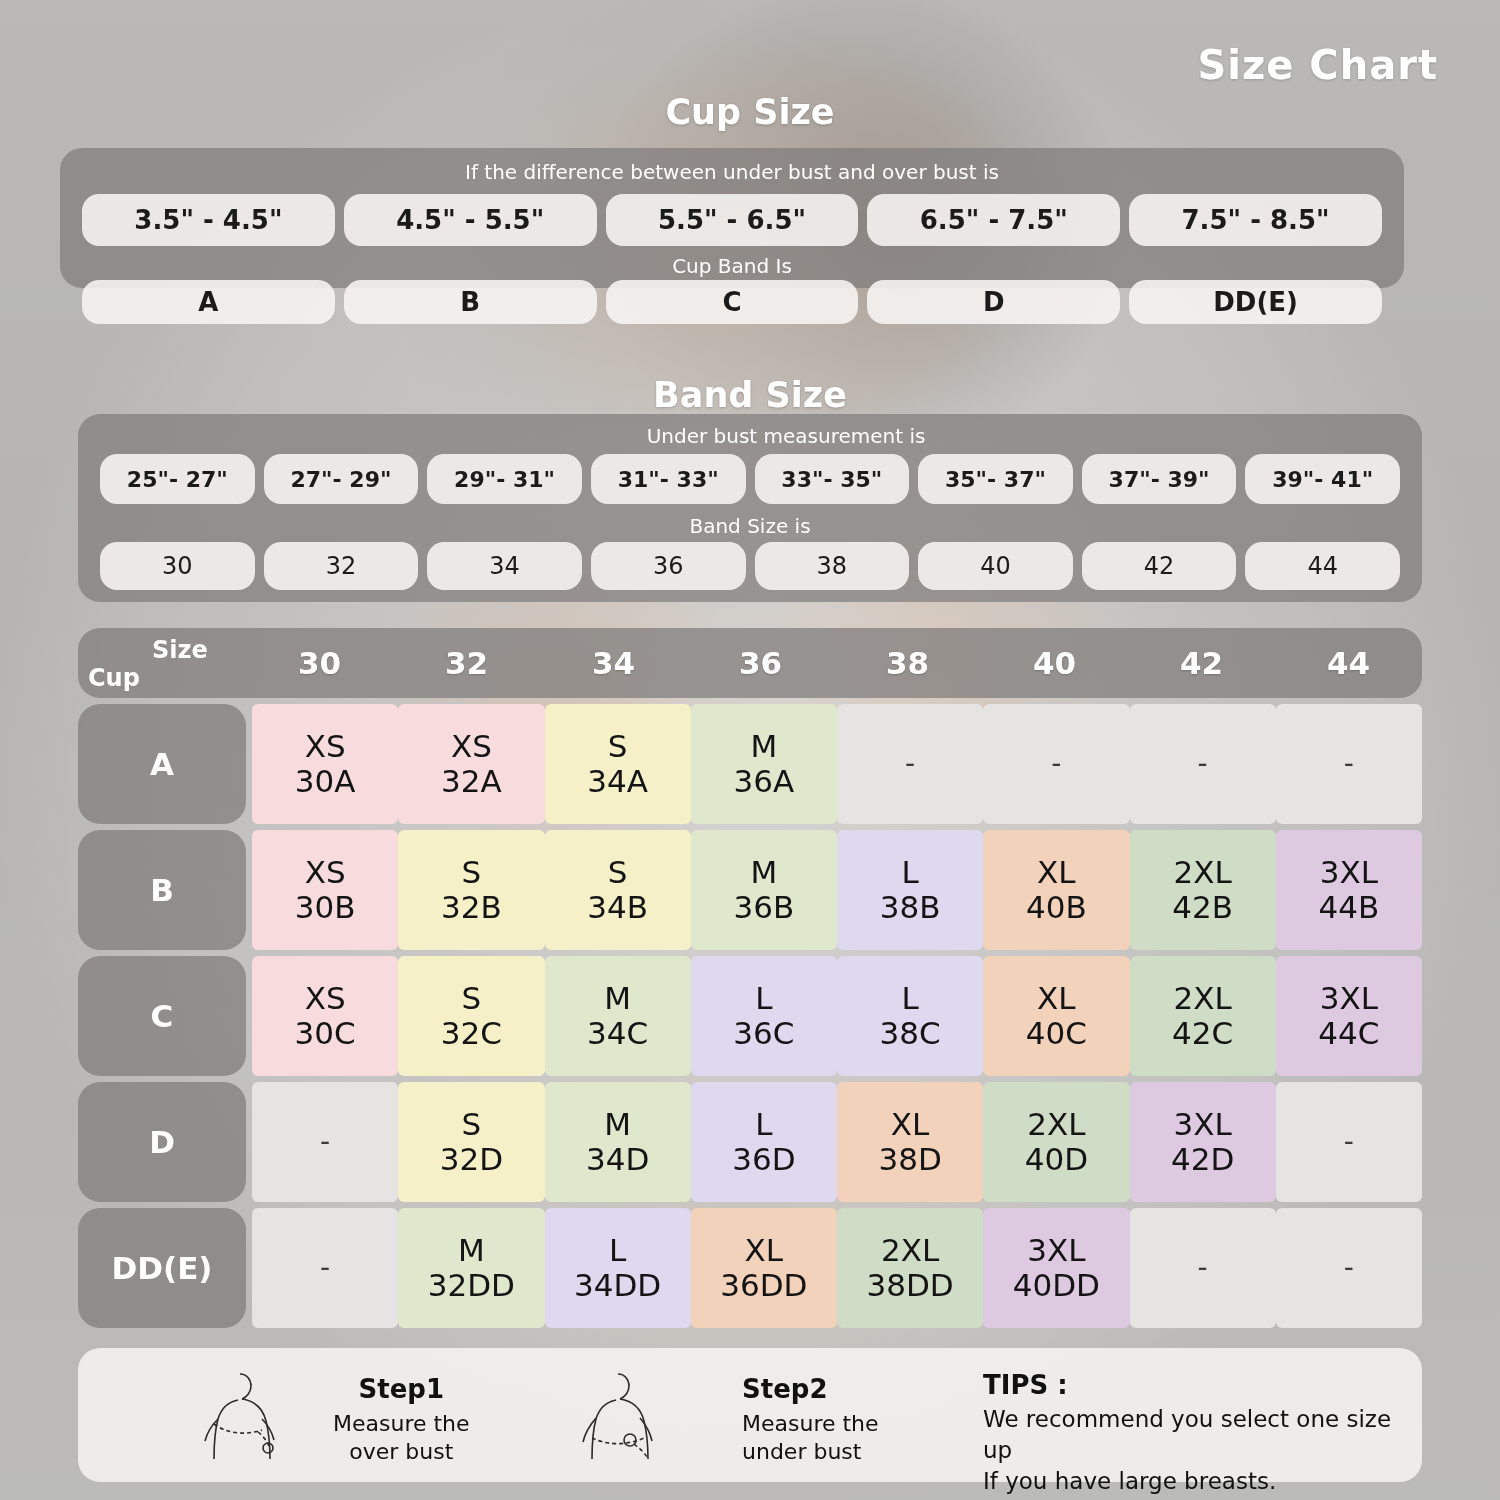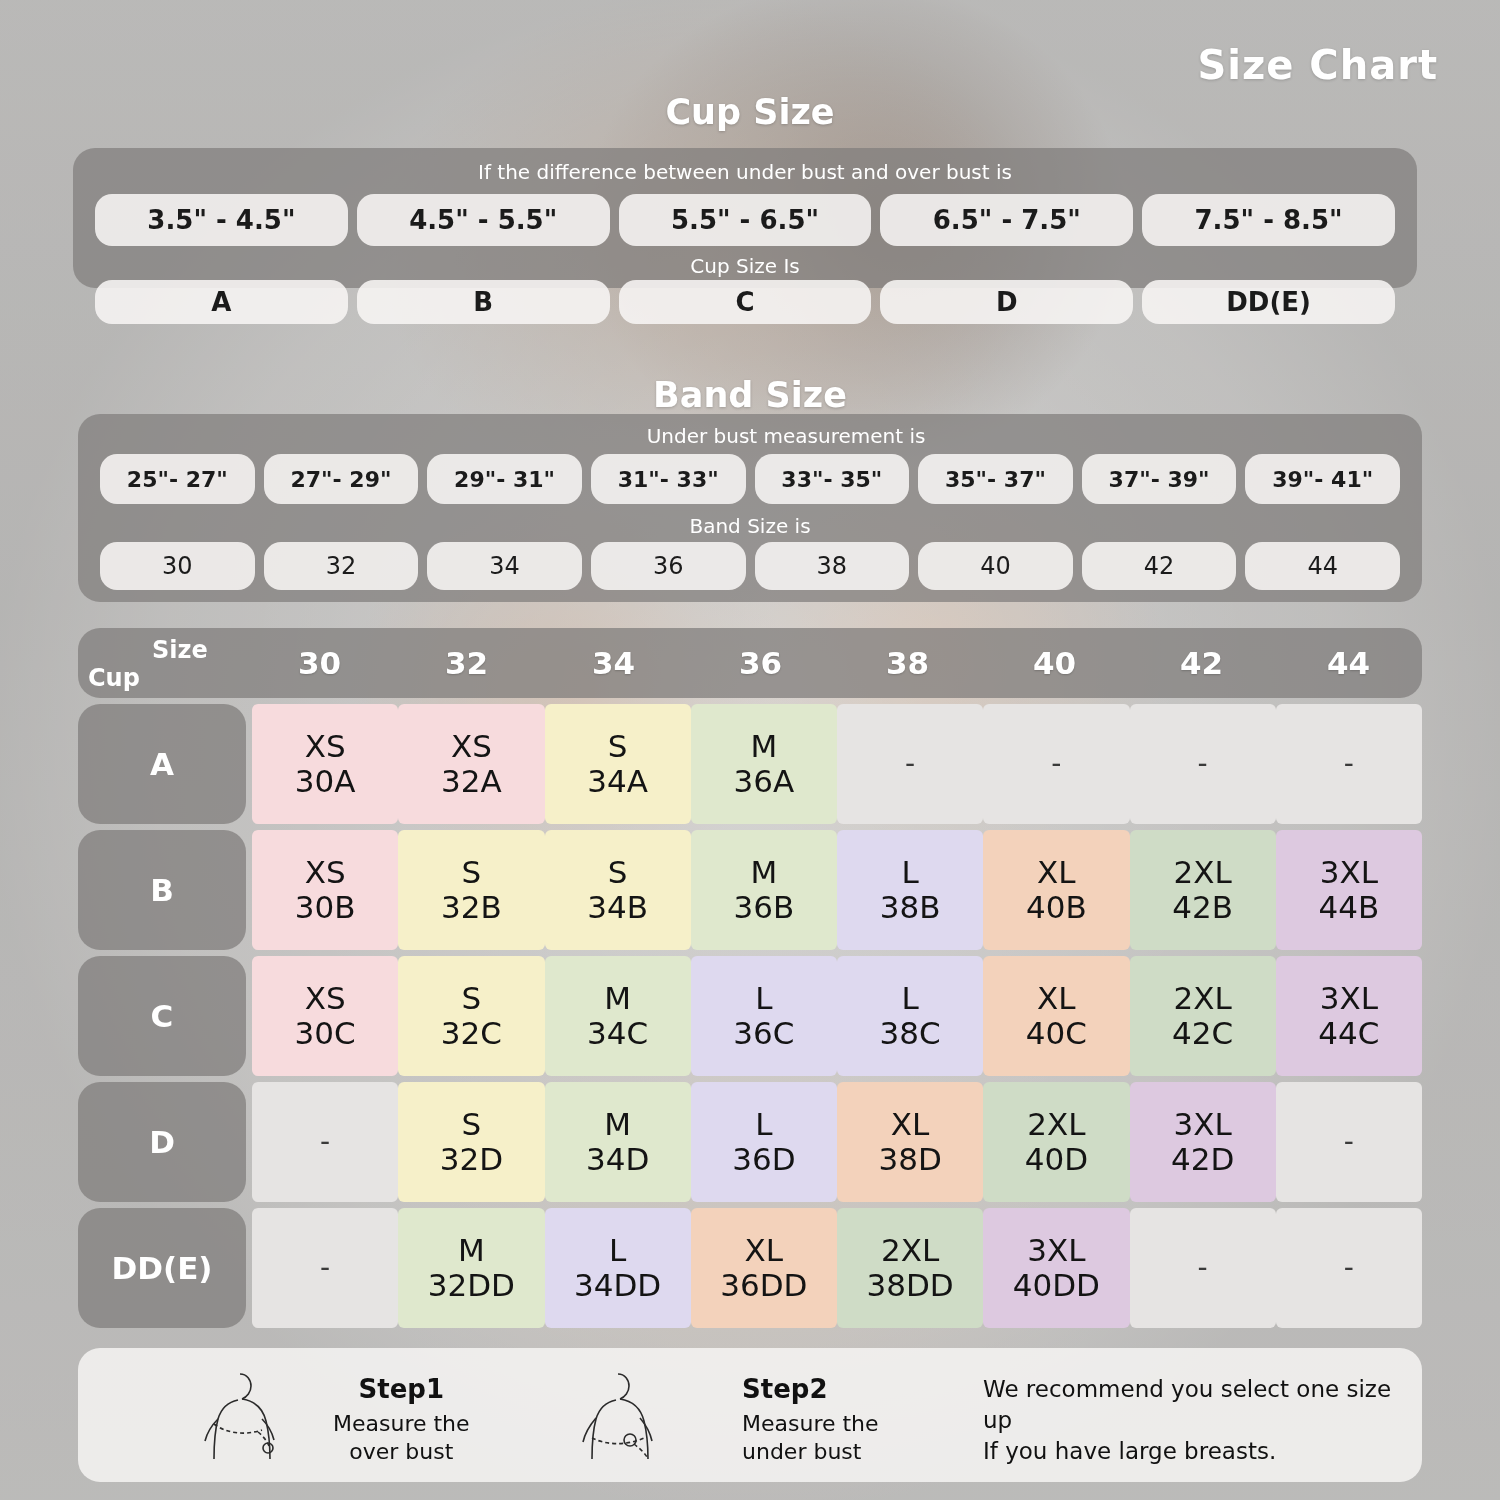--- a/index.html
+++ b/index.html
@@ -127,30 +127,30 @@
 <body>
 
 <div id="bg"></div>
 <div id="veil"></div>
 
 <div id="wrap">
 
   <div class="size-chart-title">Size Chart</div>
 
   <div class="sec-title" style="top:92px;">Cup Size</div>
-  <div class="panel" style="left:73px;top:148px;width:1344px;height:140px;">
+  <div class="panel" style="left:60px;top:148px;width:1344px;height:140px;">
     <div class="sub-label" style="top:12px;">If the  difference between under bust and over bust is</div>
     <div class="cells" id="cup-ranges" style="top:46px;height:52px;">
         <div class="cell big">3.5" -  4.5"</div>
         <div class="cell big">4.5" -  5.5"</div>
         <div class="cell big">5.5" -  6.5"</div>
         <div class="cell big">6.5" -  7.5"</div>
         <div class="cell big">7.5" -  8.5"</div>
       </div>
-    <div class="sub-label" style="top:106px;">Cup Size Is</div>
+    <div class="sub-label" style="top:106px;">Cup Band Is</div>
     <div class="cells" id="cup-values" style="top:132px;height:44px;">
         <div class="cell val">A</div>
         <div class="cell val">B</div>
         <div class="cell val">C</div>
         <div class="cell val">D</div>
         <div class="cell val">DD(E)</div>
       </div>
   </div>
 
   <div class="sec-title" style="top:375px;">Band Size</div>
@@ -394,18 +394,19 @@
         </g>
       </svg>
     </div>
     <div class="step" style="left:620px;margin-left:44px;">
       <div class="ttl">Step2</div>
       <div class="txt" style="white-space:pre-line;">Measure the
 under bust</div>
     </div>
 
     <div class="tips">
+      <div class="ttl">TIPS :</div>
       <div class="txt" style="white-space:pre-line;">We recommend you select one size up
 If you have large breasts.</div>
     </div>
   </div>
 
 </div>
 
 </body></html>

